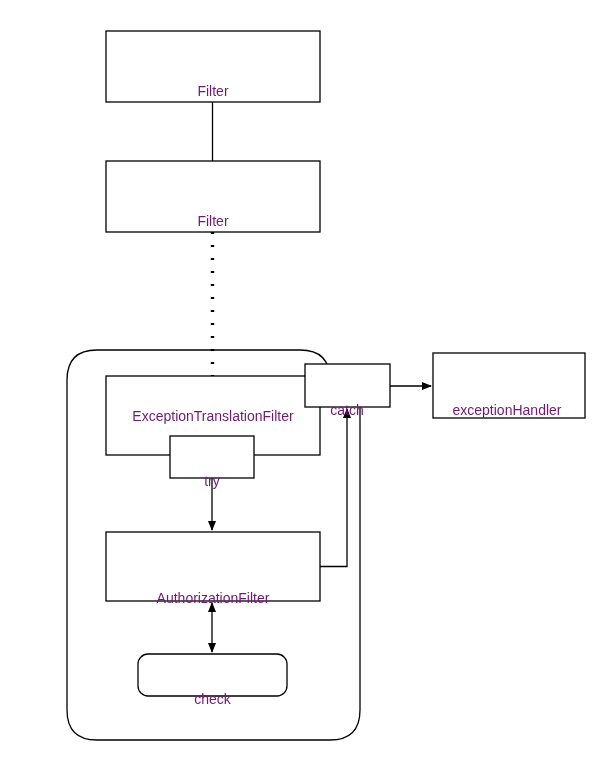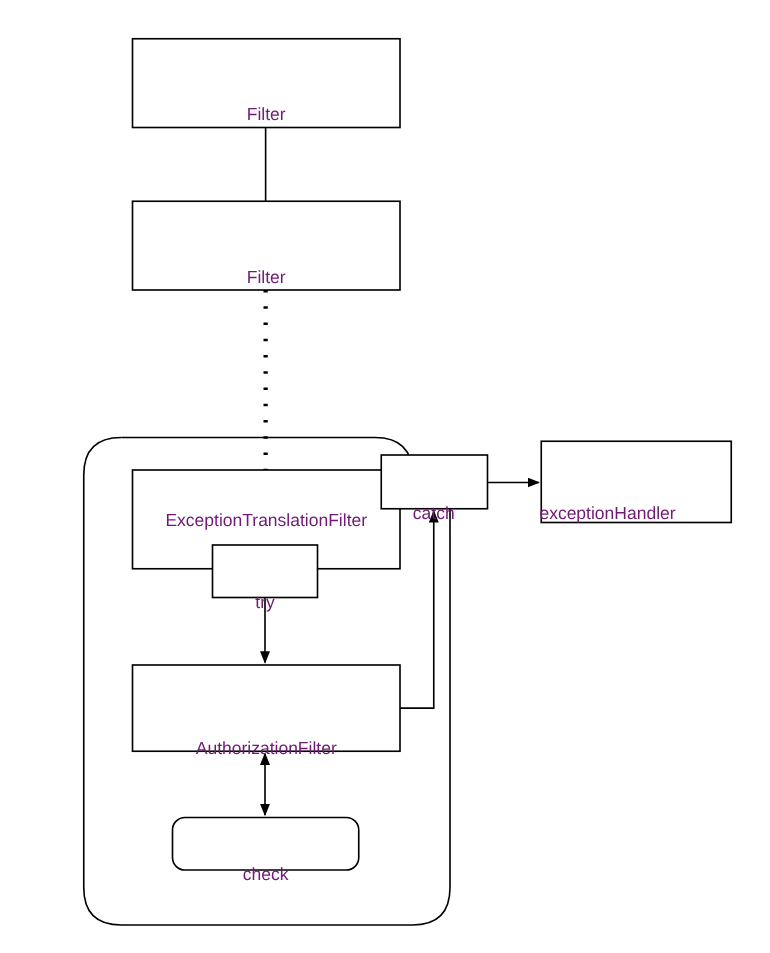--- a/index.html
+++ b/index.html
@@ -99,19 +99,19 @@
   <div class="node-label" style="left:106px; top:31px; width:214px; height:71px;">Filter</div>
 
   <div class="node-label" style="left:106px; top:161px; width:214px; height:71px;">Filter</div>
 
   <div class="node-label" style="left:106px; top:382px; width:214px; height:20px;">ExceptionTranslationFilter</div>
 
   <div class="node-label" style="left:170px; top:436px; width:84px; height:42px;">try</div>
 
   <div class="node-label" style="left:305px; top:364px; width:84px; height:43px;">catch</div>
 
-  <div class="node-label" style="left:410px; top:353px; width:152px; height:65px;">exceptionHandler</div>
+  <div class="node-label" style="left:431px; top:353px; width:152px; height:65px;">exceptionHandler</div>
 
   <div class="node-label" style="left:106px; top:532px; width:214px; height:83px;">AuthorizationFilter</div>
 
   <div class="node-label" style="left:138px; top:654px; width:149px; height:42px;">check</div>
 
 </div>
 
 </body></html>

